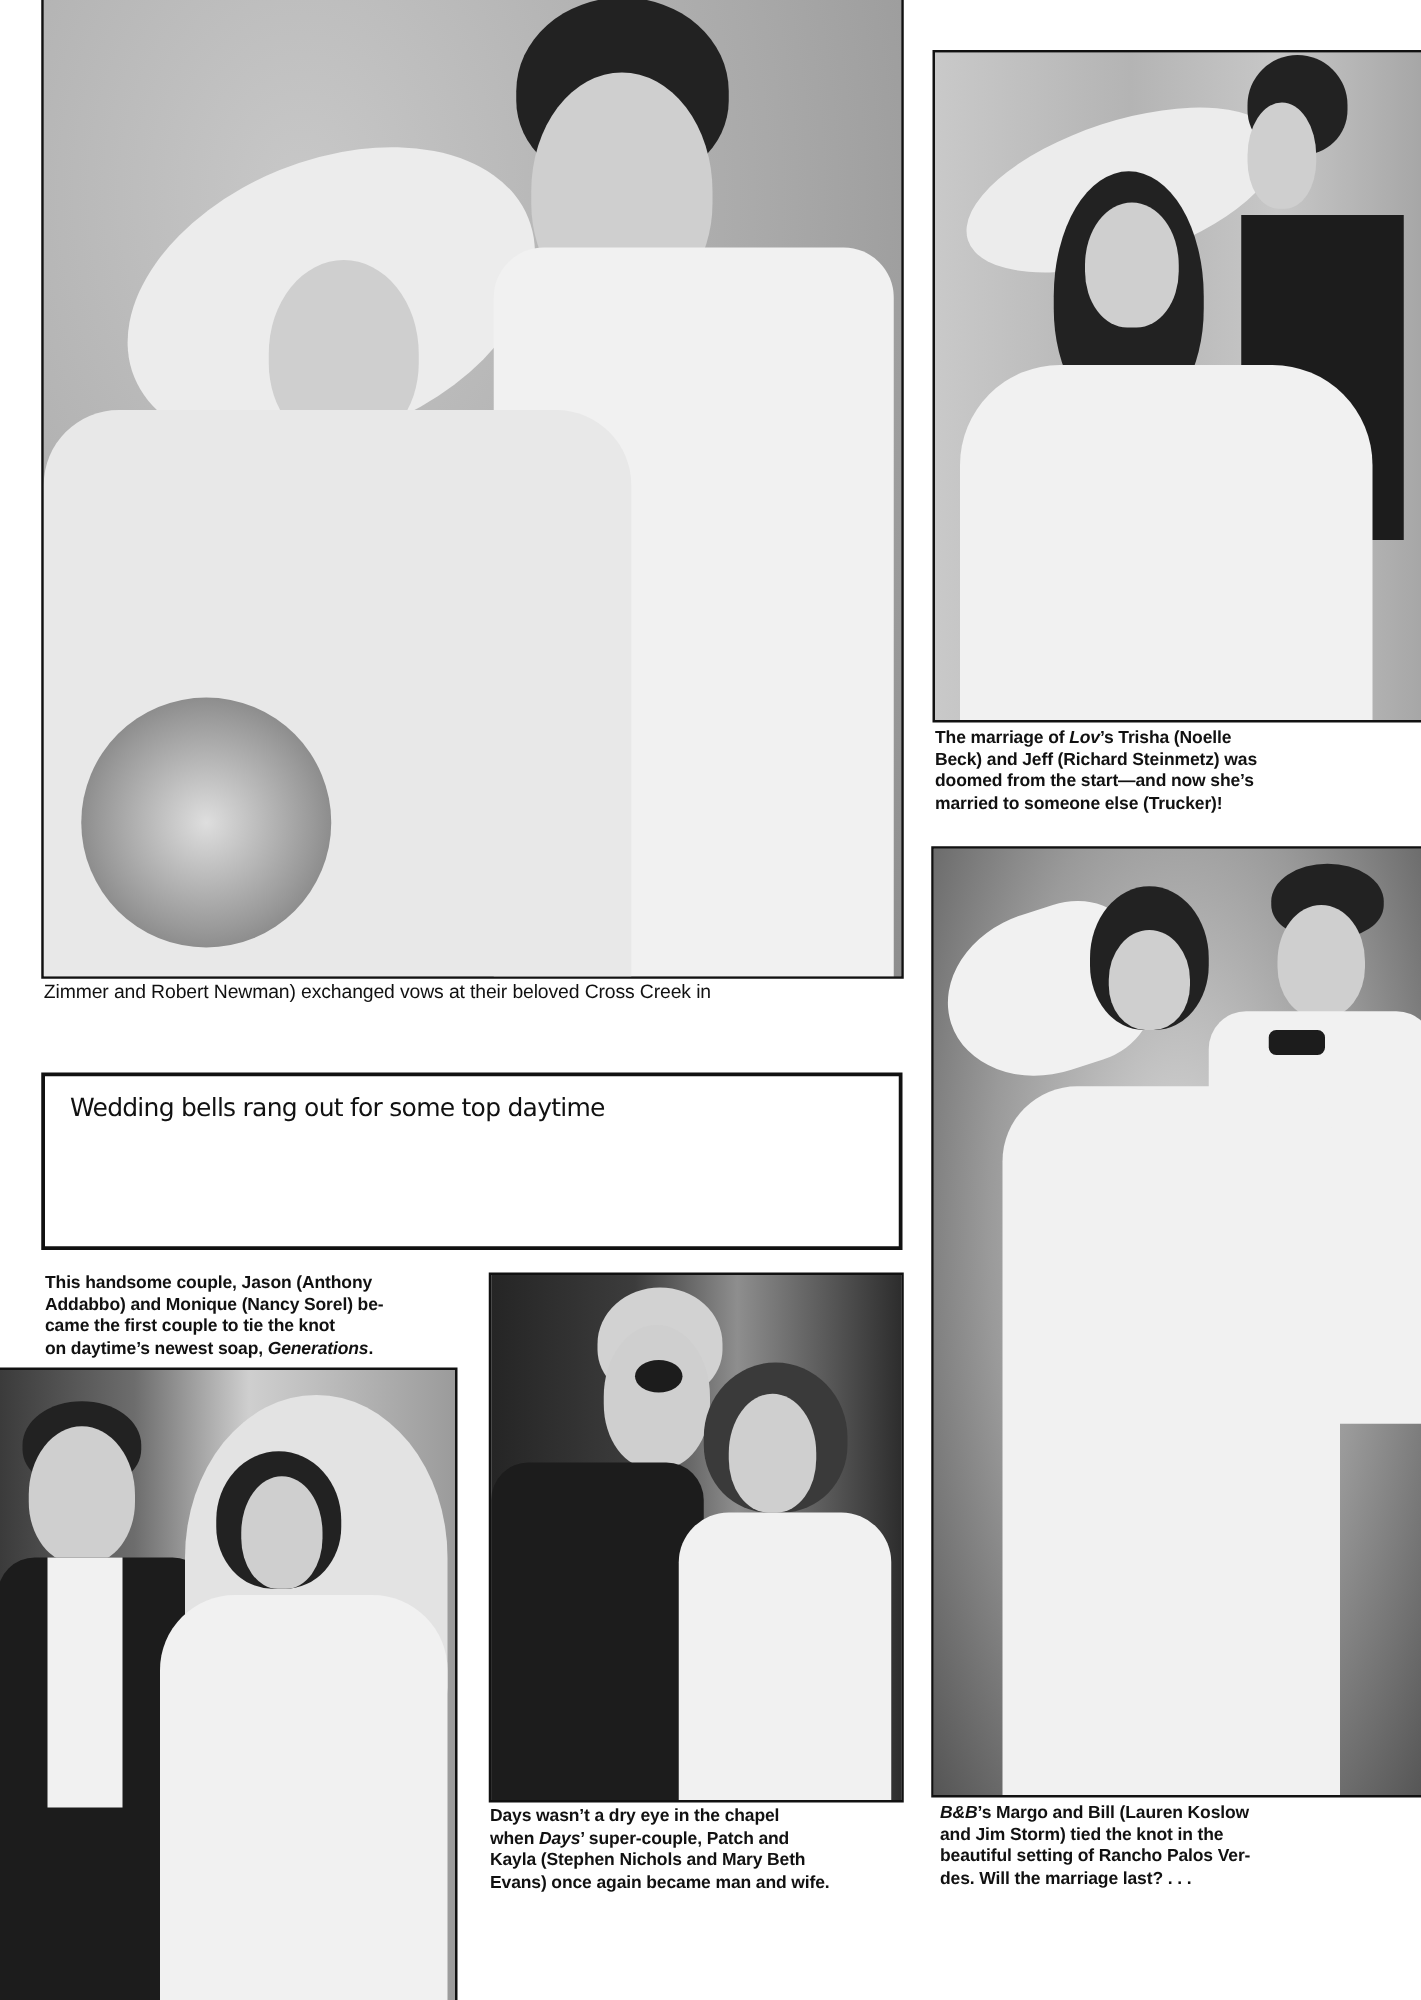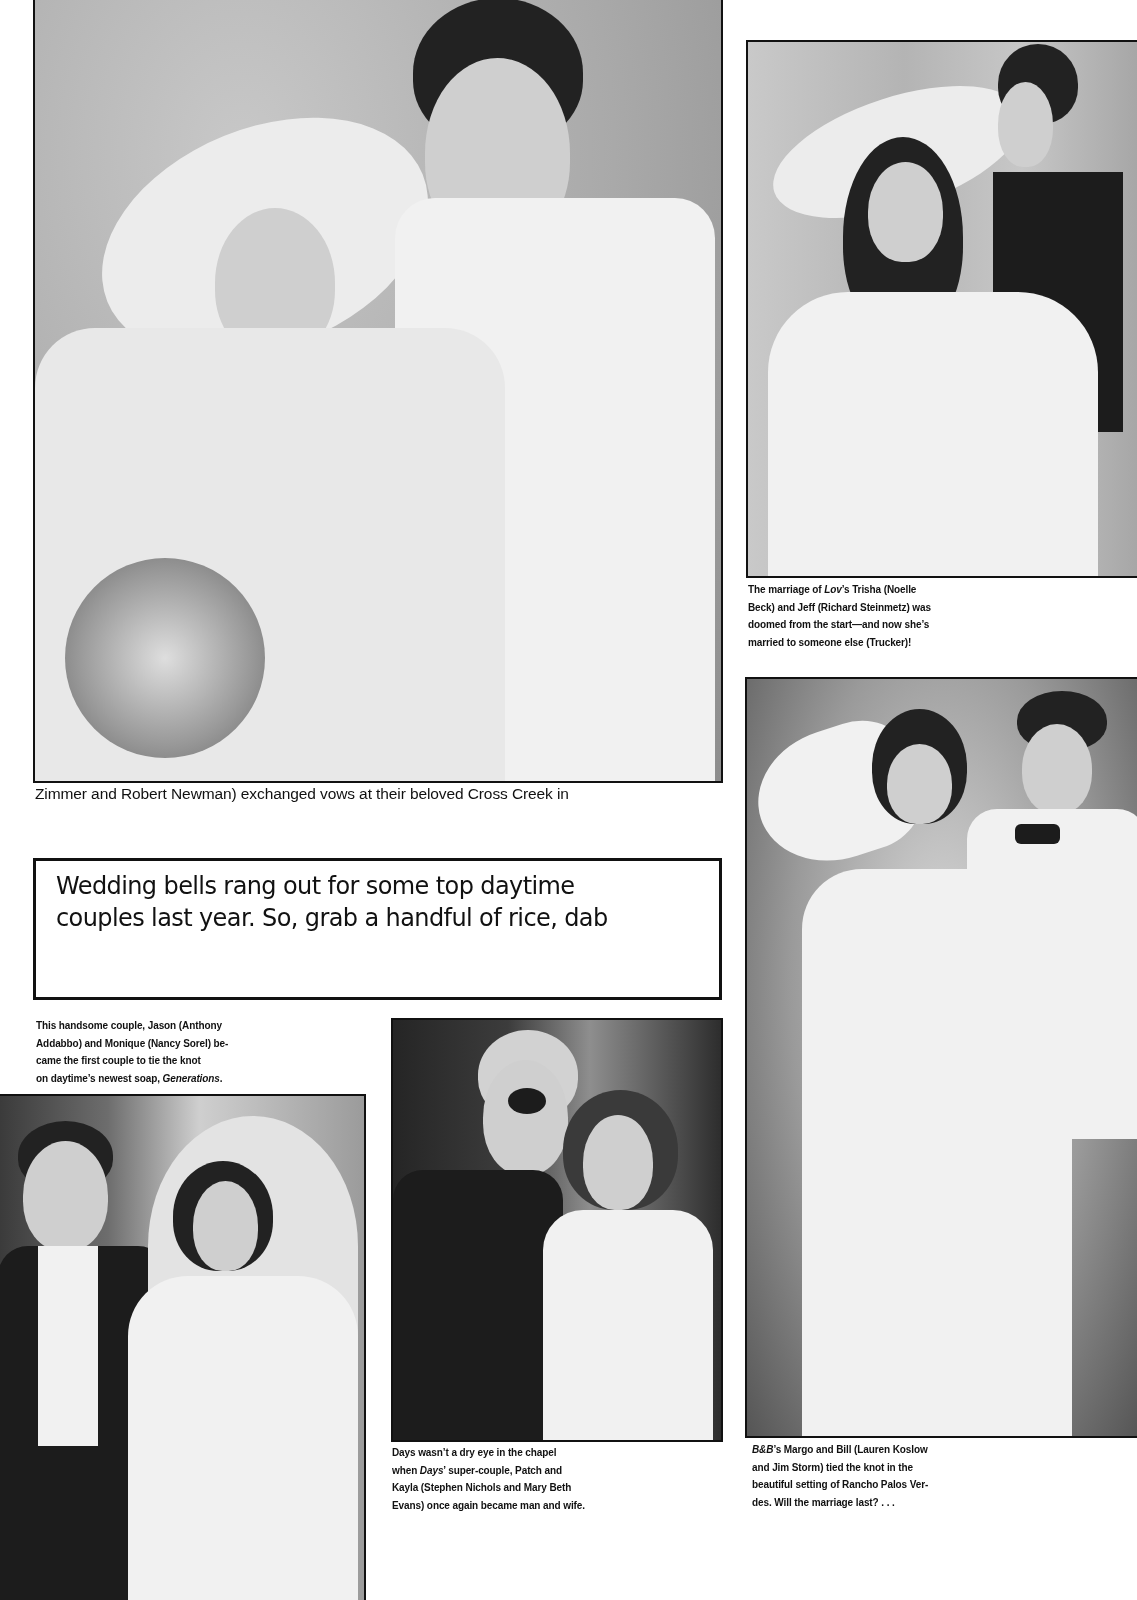--- a/index.html
+++ b/index.html
@@ -9,34 +9,34 @@
       font-family: "Liberation Sans", sans-serif;
     }
     .photo {
       position: absolute; box-sizing: border-box;
       border: 2px solid #111; overflow: hidden;
       background: #bdbdbd;
     }
     .photo .figure { position: absolute; }
     .caption {
       position: absolute; font-family: "Liberation Sans", sans-serif;
-      font-weight: bold; font-size: 10px; line-height: 17.5px; color: #111;
+      font-weight: bold; font-size: 14px; line-height: 17.5px; color: #111;
       letter-spacing: -0.1px;
     }
     .caption .line { display: block; white-space: nowrap; }
     .caption i { font-style: italic; }
     .caption-plain { font-weight: normal; font-size: 15.5px; line-height: 17.5px; }
     .headline-box {
       position: absolute; left: 33px; top: 858px; width: 689px; height: 142px;
       box-sizing: border-box; border: 3px solid #111; background: #fff;
       padding: 10px 16px 0 20px;
     }
     .headline-box .line {
       display: block; white-space: nowrap;
-      font-family: "DejaVu Sans", sans-serif; font-size: 24px; line-height: 31.5px;
+      font-family: "DejaVu Sans", sans-serif; font-size: 20px; line-height: 31.5px;
       letter-spacing: -0.6px; color: #111;
     }
 
     
     #p1 { left: 33px; top: -4px; width: 690px; height: 787px;
       background: radial-gradient(ellipse at 30% 20%, #c8c8c8 0%, #a9a9a9 55%, #8d8d8d 100%); }
     
     #p2 { left: 746px; top: 40px; width: 395px; height: 538px;
       background: linear-gradient(90deg, #c9c9c9 0%, #b4b4b4 40%, #c7c7c7 70%, #a6a6a6 100%); }
     
@@ -84,21 +84,20 @@
 </div>
 <div class="caption" style="left:748px;top:581px;width:380px;">
   <span class="line"><span>The marriage of </span><i>Lov</i><span>’s Trisha (Noelle</span></span>
   <span class="line">Beck) and Jeff (Richard Steinmetz) was</span>
   <span class="line">doomed from the start—and now she’s</span>
   <span class="line">married to someone else (Trucker)!</span>
 </div>
 
 <div class="headline-box">
   <span class="line">Wedding bells rang out for some top daytime</span>
-  <span class="line">couples last year. So, grab a handful of rice, dab</span>
 </div>
 
 <div id="p3" class="photo">
   <div class="figure white" style="left:10px;top:50px;width:160px;height:130px;border-radius:60% 40% 40% 60%;transform:rotate(-18deg);"></div>
   <div class="figure head hair-dark" style="left:125px;top:30px;width:95px;height:115px;"></div>
   <div class="figure head skin" style="left:140px;top:65px;width:65px;height:80px;"></div>
   <div class="figure head hair-dark" style="left:270px;top:12px;width:90px;height:60px;"></div>
   <div class="figure head skin" style="left:275px;top:45px;width:70px;height:90px;"></div>
   <div class="figure white" style="left:220px;top:130px;width:180px;height:330px;border-radius:30px 30px 0 0;"></div>
   <div class="figure dark" style="left:268px;top:145px;width:45px;height:20px;border-radius:6px;"></div>

